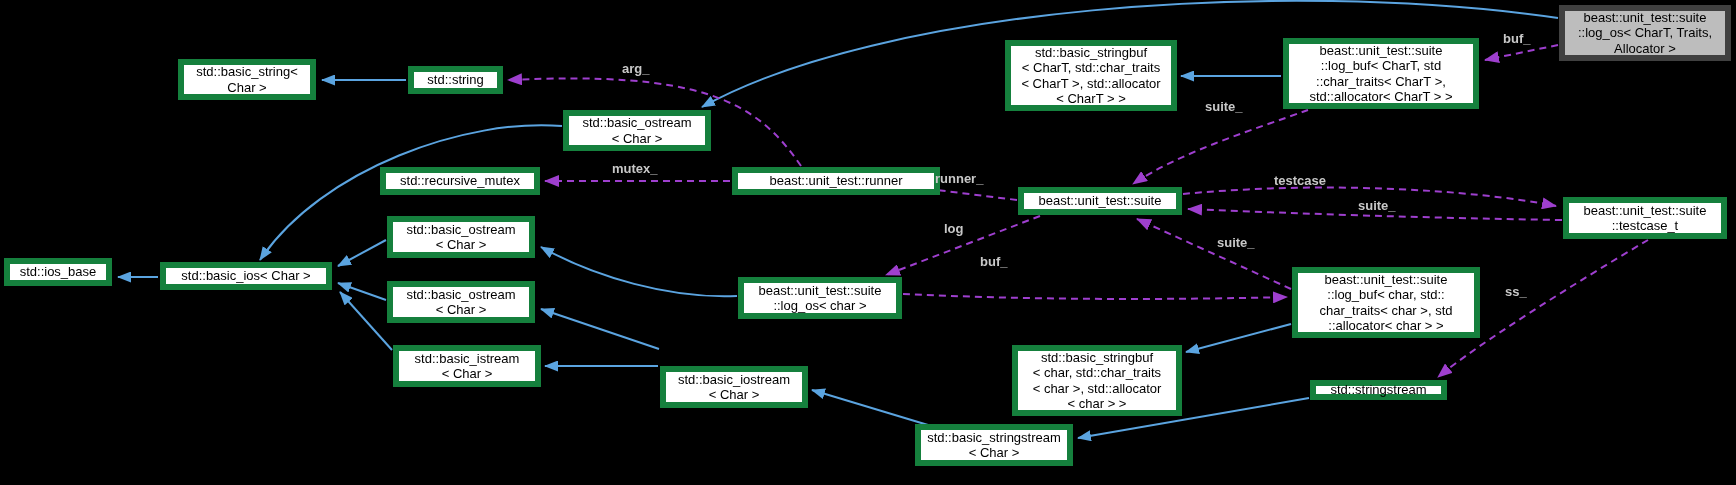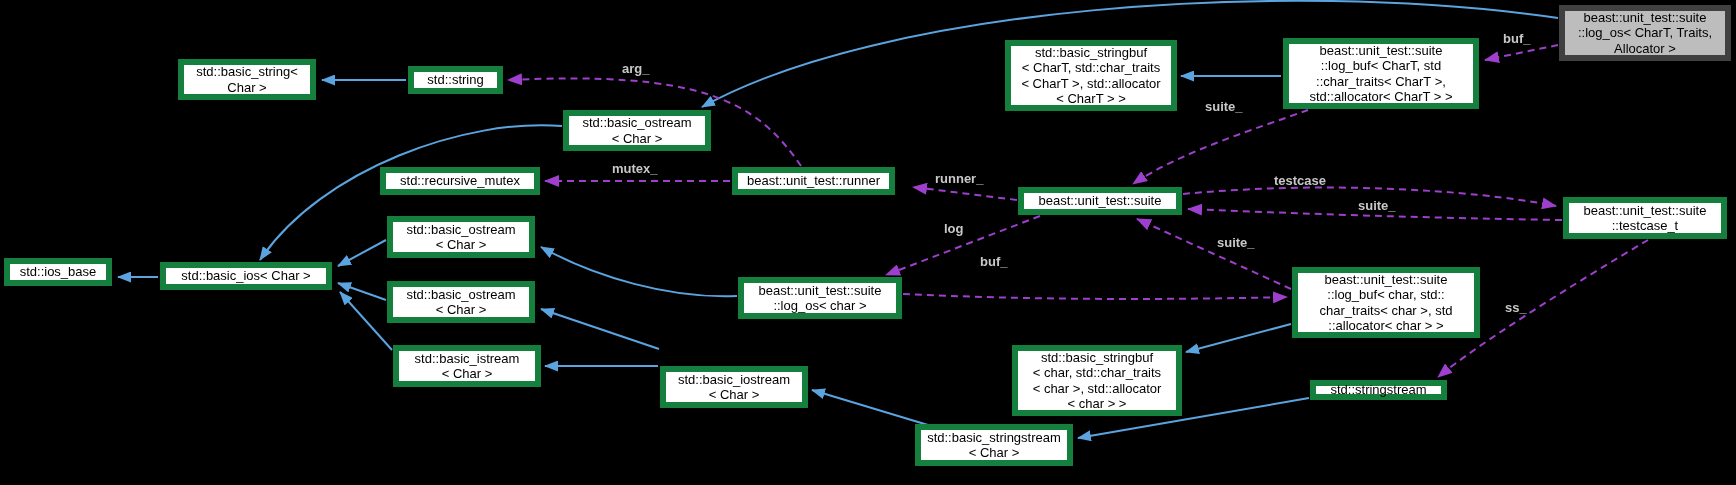--- a/index.html
+++ b/index.html
@@ -89,21 +89,21 @@
   <div class="node selected" style="left:1559px;top:5px;width:172px;height:56px;">
     <div>beast::unit_test::suite</div>
     <div>::log_os&lt; CharT, Traits,</div>
     <div>Allocator &gt;</div>
   </div>
 
   <div class="node" style="left:380px;top:167px;width:160px;height:28px;">
     <div>std::recursive_mutex</div>
   </div>
 
-  <div class="node" style="left:732px;top:167px;width:163px;height:28px;">
+  <div class="node" style="left:732px;top:167px;width:208px;height:28px;">
     <div>beast::unit_test::runner</div>
   </div>
 
   <div class="node" style="left:1018px;top:187px;width:164px;height:28px;">
     <div>beast::unit_test::suite</div>
   </div>
 
   <div class="node" style="left:1563px;top:197px;width:164px;height:42px;">
     <div>beast::unit_test::suite</div>
     <div>::testcase_t</div>
@@ -168,15 +168,15 @@
   <span class="elabel" style="left:622px;top:61px;">arg_</span>
   <span class="elabel" style="left:612px;top:161px;">mutex_</span>
   <span class="elabel" style="left:935px;top:171px;">runner_</span>
   <span class="elabel" style="left:1205px;top:99px;">suite_</span>
   <span class="elabel" style="left:1274px;top:173px;">testcase</span>
   <span class="elabel" style="left:1358px;top:198px;">suite_</span>
   <span class="elabel" style="left:944px;top:221px;">log</span>
   <span class="elabel" style="left:1217px;top:235px;">suite_</span>
   <span class="elabel" style="left:1503px;top:31px;">buf_</span>
   <span class="elabel" style="left:980px;top:254px;">buf_</span>
-  <span class="elabel" style="left:1505px;top:300px;">ss_</span>
+  <span class="elabel" style="left:1505px;top:284px;">ss_</span>
 
 </div>
 
 </body></html>

